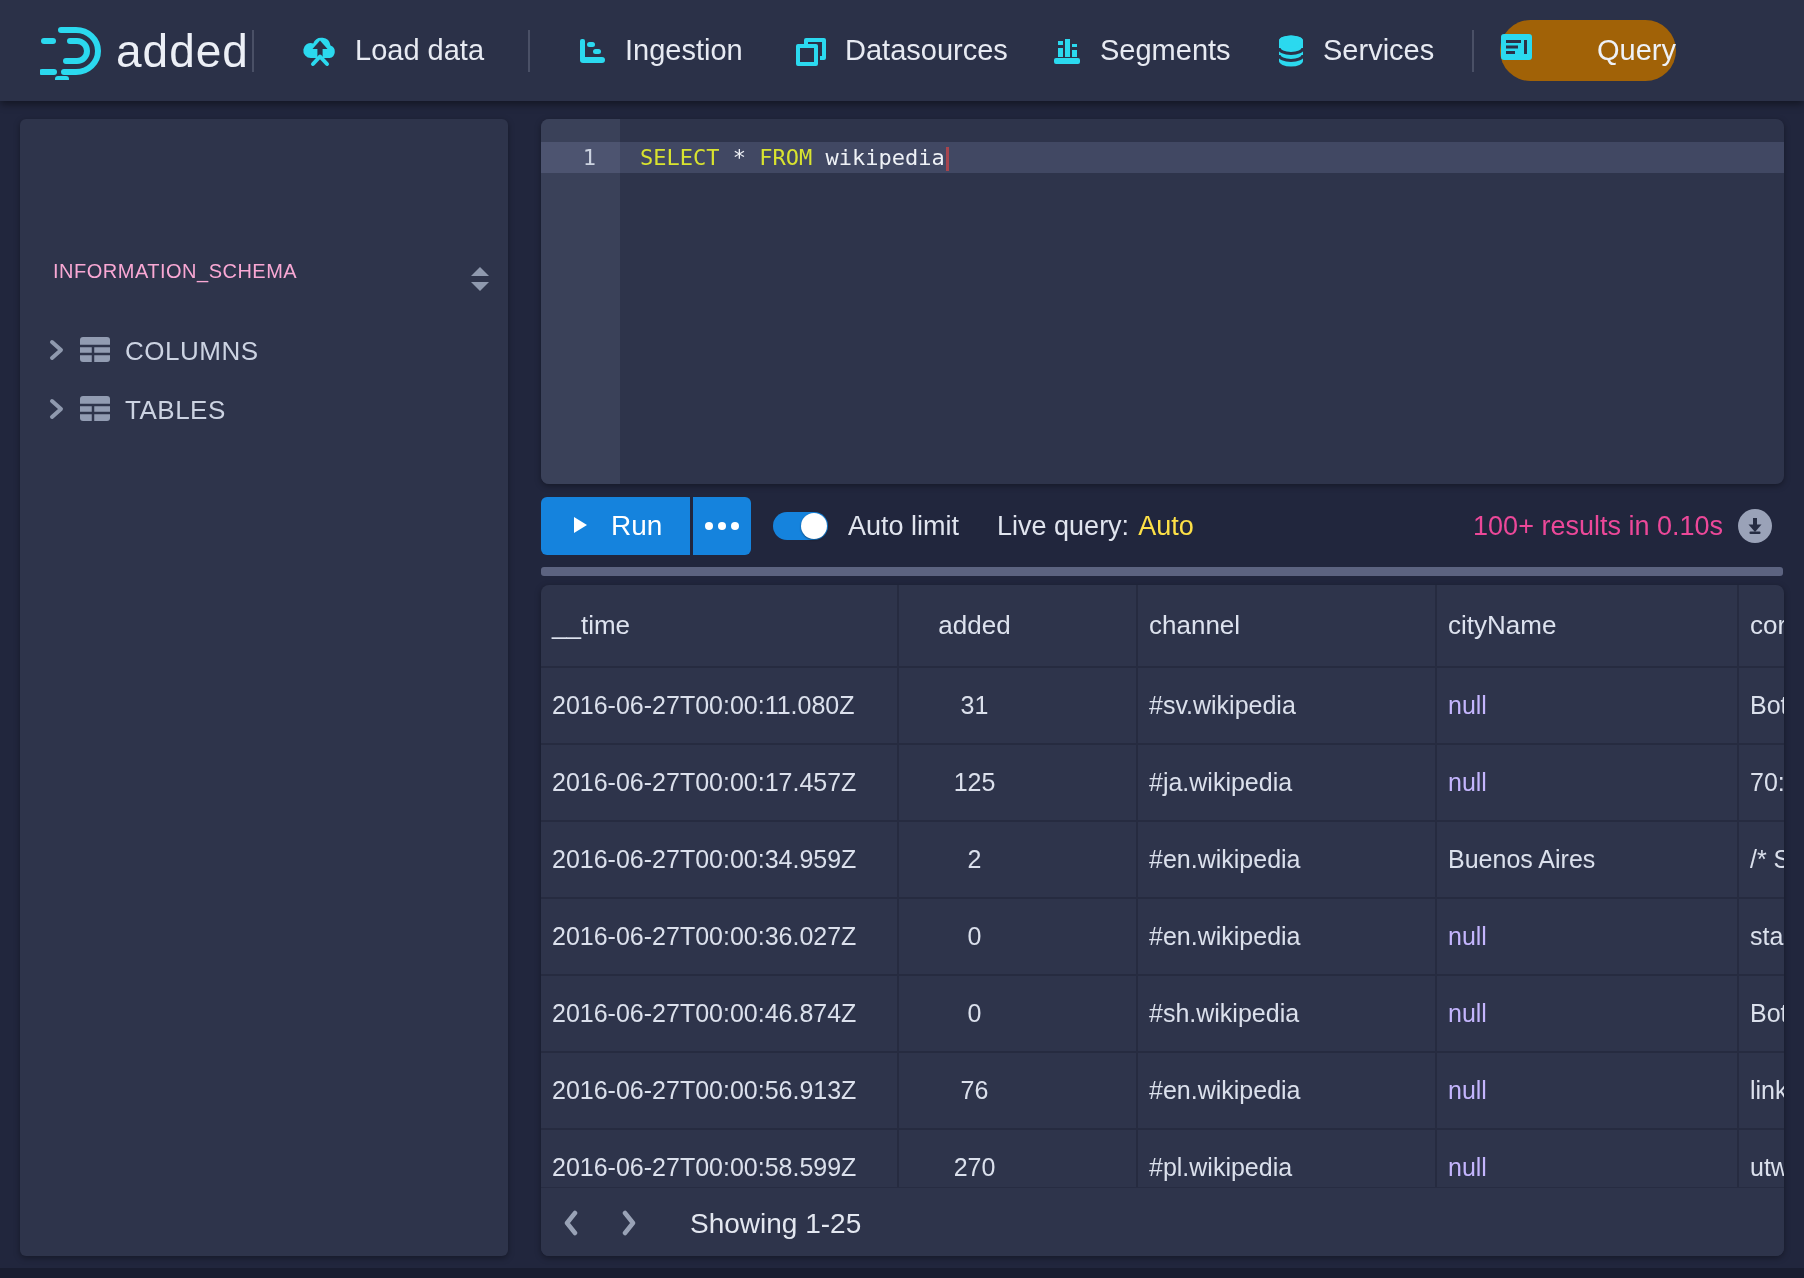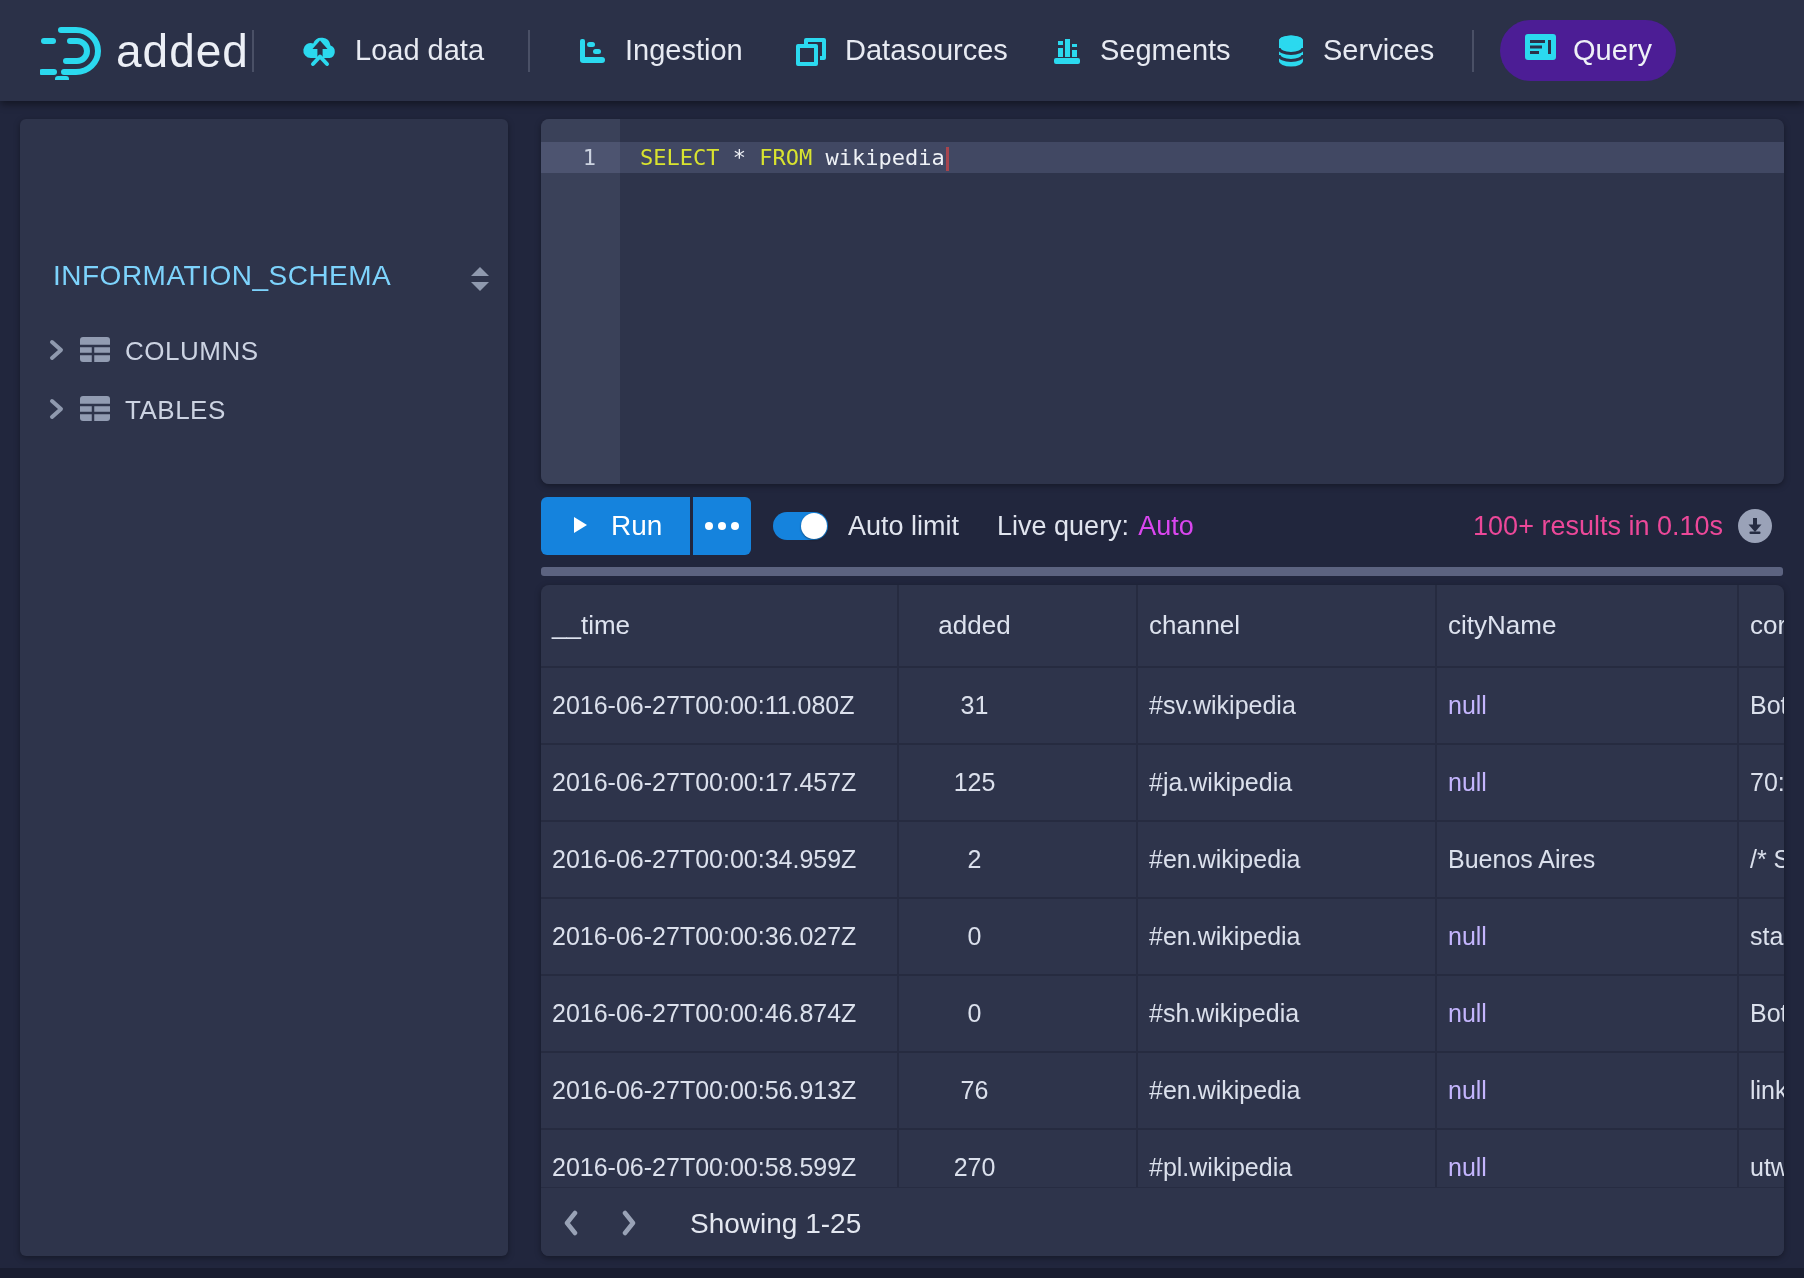--- a/index.html
+++ b/index.html
@@ -18,26 +18,26 @@
   
   .nav{position:absolute;left:0;top:0;width:1804px;height:101px;background:var(--nav);
        box-shadow:0 3px 8px rgba(0,0,0,.45);z-index:5;}
   .nav-abs{position:absolute;top:0;height:101px;display:flex;align-items:center;}
   .brand-mark{left:40px;}
   .brand-text{left:116px;font-size:46px;font-weight:300;color:#eceff6;letter-spacing:1px;}
   .nav-sep{position:absolute;top:30px;width:2px;height:42px;background:#4a5066;}
   .nav-item{display:flex;align-items:center;gap:17px;font-size:29px;color:#e7eaf2;cursor:pointer;}
   .nav-item svg{display:block;}
   .nav-pill{position:absolute;left:1500px;top:20px;width:176px;height:61px;border-radius:31px;
-            background:#4c1d95;display:flex;align-items:center;justify-content:center;gap:16px;
+            background:#a16207;display:flex;align-items:center;justify-content:space-between;gap:16px;
             font-size:29px;color:#eef1f7;}
   
   .sidebar{position:absolute;left:20px;top:119px;width:488px;height:1137px;background:var(--panel);
            border-radius:6px;box-shadow:0 2px 6px rgba(0,0,0,.35);}
-  .schema-title{position:absolute;left:33px;top:141px;font-size:28px;color:#7dd3fc;letter-spacing:.5px;}
+  .schema-title{position:absolute;left:33px;top:141px;font-size:20px;color:#f9a8d4;letter-spacing:.5px;}
   .schema-sort{position:absolute;left:448px;top:146px;cursor:pointer;}
   .tree{position:absolute;left:0;top:203px;width:488px;}
   .tree-item{height:59px;display:flex;align-items:center;padding-left:25px;cursor:pointer;}
   .tree-item .chev{width:34px;}
   .tree-item .thicon{width:46px;}
   .tree-label{font-size:26px;color:#ccd3e2;letter-spacing:.5px;}
   
   .editor{position:absolute;left:541px;top:119px;width:1243px;height:365px;background:var(--panel);
           border-radius:8px;overflow:hidden;box-shadow:0 2px 6px rgba(0,0,0,.35);}
   .gutter{position:absolute;left:0;top:0;width:79px;height:365px;background:var(--gutter);}
@@ -58,21 +58,21 @@
   .btn-more{width:58px;height:58px;background:var(--blue);border:none;border-radius:0 6px 6px 0;
             margin-left:3px;display:flex;align-items:center;justify-content:center;gap:5px;cursor:pointer;}
   .btn-more i{width:8px;height:8px;border-radius:50%;background:#fff;}
   .switch{margin-left:22px;width:55px;height:28px;border-radius:15px;background:var(--blue);
           position:relative;cursor:pointer;}
   .switch .knob{position:absolute;right:1px;top:1px;width:26px;height:26px;border-radius:50%;
                 background:#fff;box-shadow:0 1px 2px rgba(0,0,0,.4);}
   .lbl{font-size:27px;color:#e0e4ee;}
   .auto-limit{margin-left:20px;}
   .live-q{margin-left:38px;}
-  .live-q-val{margin-left:9px;font-size:27px;color:#d946ef;cursor:pointer;}
+  .live-q-val{margin-left:9px;font-size:27px;color:#fde047;cursor:pointer;}
   .spacer{flex:1;}
   .results-summary{font-size:27px;color:#ec4899;}
   .dl-btn{margin-left:15px;margin-right:12px;width:34px;height:34px;border-radius:50%;
           background:#9aa2b8;display:flex;align-items:center;justify-content:center;cursor:pointer;}
   
   .hscroll{position:absolute;left:541px;top:567px;width:1242px;height:9px;background:var(--scroll);
            border-radius:3px;cursor:pointer;}
   
   .results{position:absolute;left:541px;top:585px;width:1243px;height:671px;background:var(--panel);
            border-radius:8px;overflow:hidden;box-shadow:0 2px 6px rgba(0,0,0,.35);}

